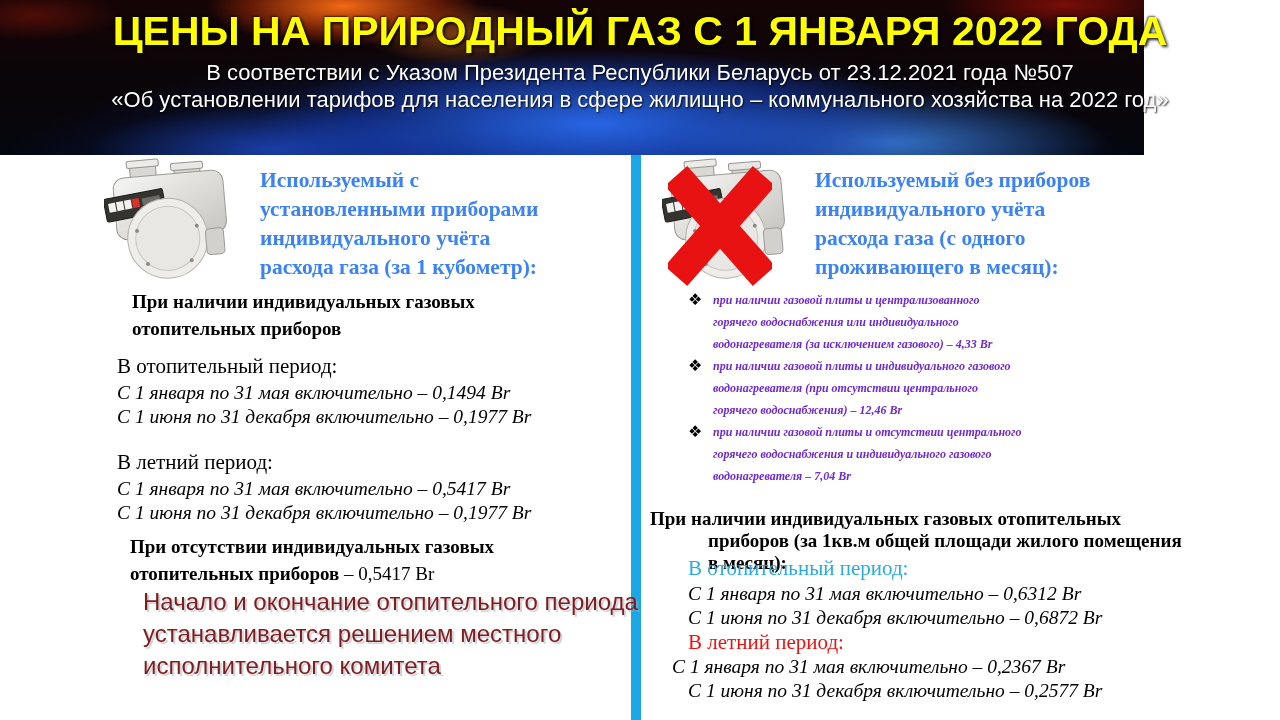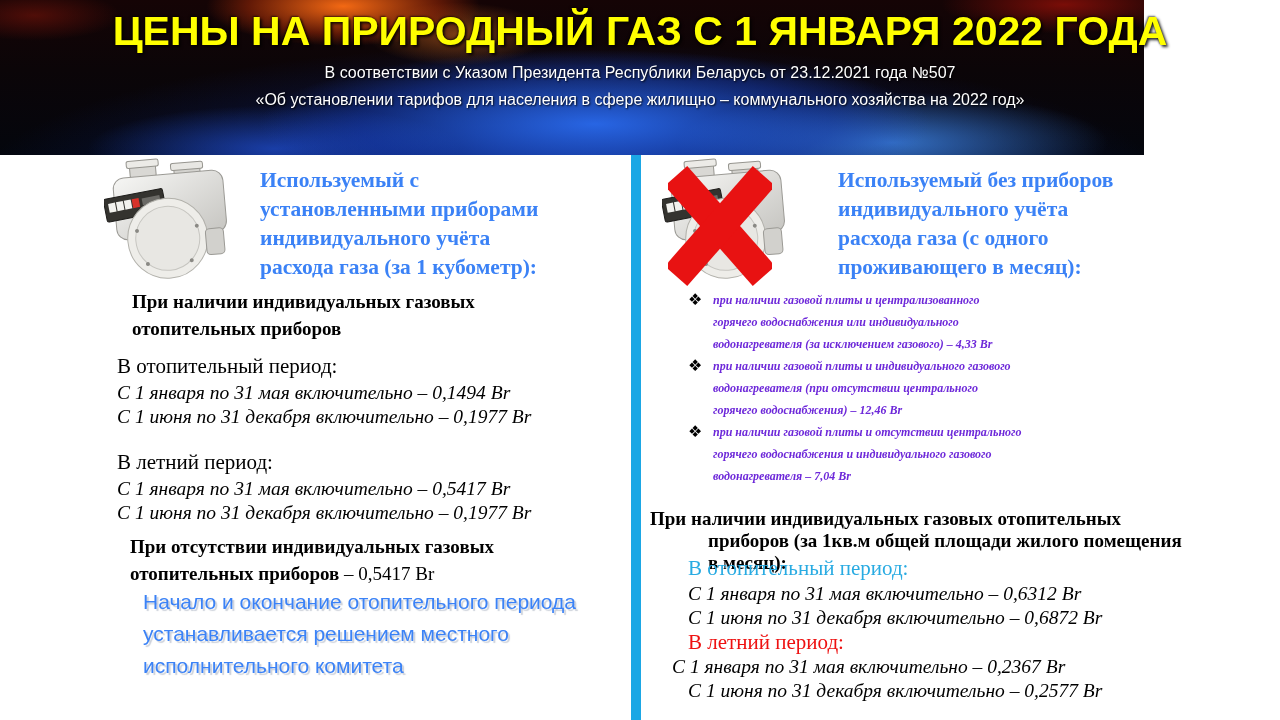--- a/index.html
+++ b/index.html
@@ -26,37 +26,37 @@
   }
   .title{
     left:0; top:6px; width:1280px; text-align:center;
     font-family:"Liberation Sans", sans-serif; font-weight:bold;
     font-size:41px; line-height:50px; color:#FFFF00;
     text-shadow:2px 2px 3px rgba(0,0,0,.85), -1px -1px 2px rgba(0,0,0,.6);
   }
   .subtitle{
     left:0; width:1280px; text-align:center;
     font-family:"Liberation Sans", sans-serif; color:#ffffff;
-    font-size:16px; line-height:26px;
+    font-size:22px; line-height:26px;
     text-shadow:1px 1px 2px rgba(0,0,0,.9);
   }
   .sub1{top:60px;} .sub2{top:87px;}
 
   
   .divider{left:631px; top:155px; width:10px; height:565px; background:#1BA7E5;}
 
   
   .col-heading{ font-weight:bold; font-size:21.5px; line-height:29px; color:#3b82f6;}
   .para-bold{ font-weight:bold; font-size:19px; line-height:27px; color:#000;}
   .para-bold .regular{font-weight:normal;}
   .period-label{ font-size:21px; line-height:25px; color:#000;}
   .italic-line{ font-style:italic; font-size:19.5px; line-height:24px; color:#000000;}
   .note-blue{
-    font-family:"Liberation Sans", sans-serif; color:#3b82f6;
-    font-size:21px; line-height:32px;
+    font-family:"Liberation Sans", sans-serif; color:#7f1d1d;
+    font-size:24px; line-height:32px;
     text-shadow:2px 2px 1px rgba(160,170,185,.55);
   }
   .bullet-item{display:flex; align-items:flex-start;}
   .bullet-marker{width:25px; flex:0 0 25px; font-size:16px; line-height:22px; color:#000;}
   .bullet-text{ font-weight:bold; font-style:italic; font-size:12px; line-height:22px; color:#6d28d9; width:515px;}
   .hang{ padding-left:58px; text-indent:-58px; }
   .blue-label{color:#29ABE2;}
   .red-label{color:#EE1111;}
 
   .meter-wrap{width:132px; height:122px;}
@@ -160,21 +160,21 @@
 
   <div class="abs red-x">
     <svg width="104" height="120" viewBox="0 0 104 120">
       <g stroke="#E81212" stroke-width="30" stroke-linecap="butt">
         <line x1="8" y1="10" x2="96" y2="110"></line>
         <line x1="96" y1="10" x2="8" y2="110"></line>
       </g>
     </svg>
   </div>
 
-  <div class="abs pre col-heading" style="left:815px; top:166px; width:400px;margin-left:23px;">Используемый без приборов
+  <div class="abs pre col-heading" style="left:815px; top:166px; width:400px;">Используемый без приборов
 индивидуального учёта
 расхода газа  (с одного
 проживающего в месяц):</div>
 
   <div class="abs" style="left:688px; top:289px;">
     <div class="bullet-item">
       <span class="bullet-marker">❖</span>
       <div class="bullet-text pre">при наличии газовой плиты и централизованного
 горячего водоснабжения или индивидуального
 водонагревателя (за исключением газового) – 4,33 Br</div>

